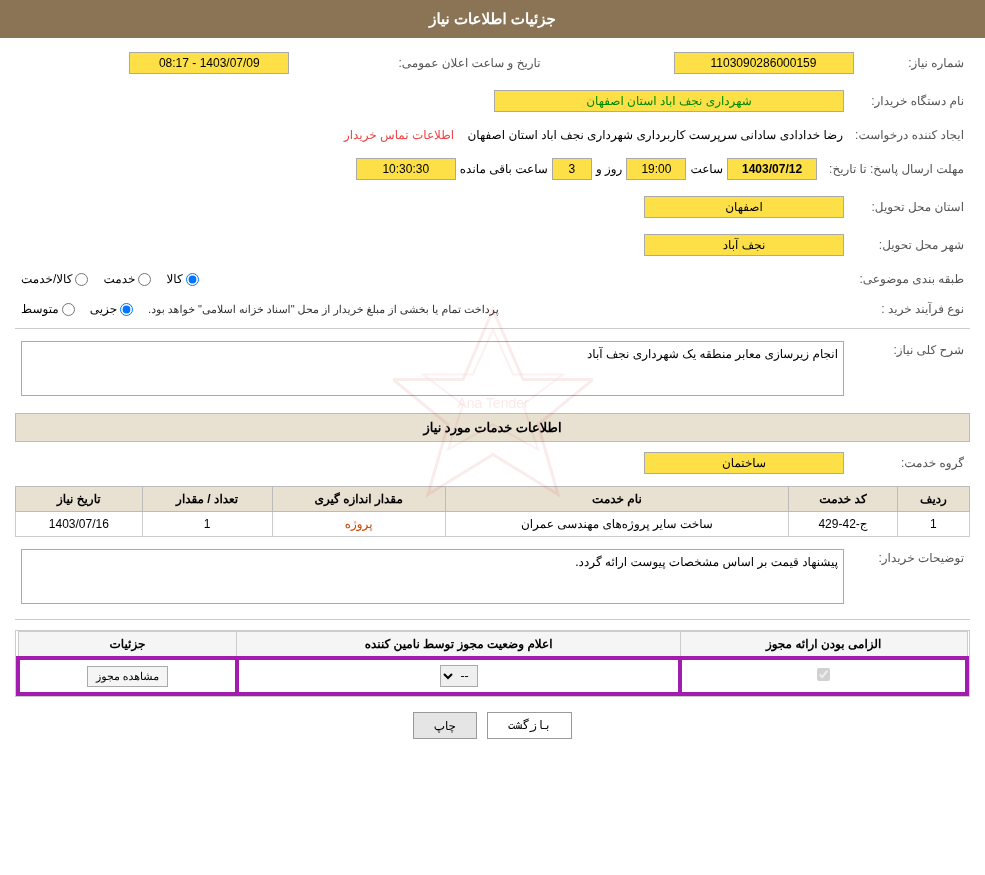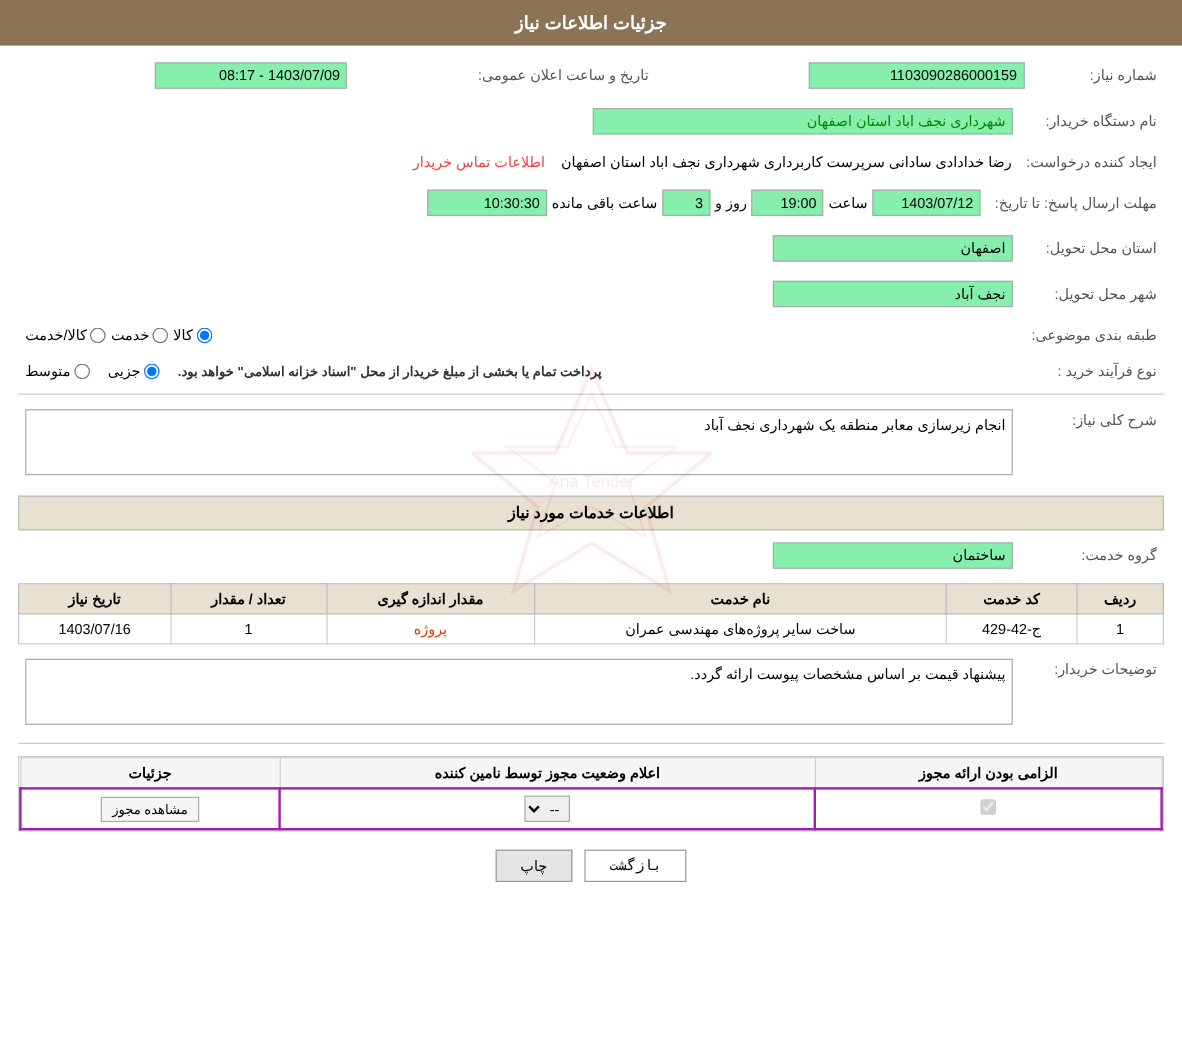--- a/index.html
+++ b/index.html
@@ -38,23 +38,23 @@
     }
     .label-cell {
       text-align: right;
       color: #555;
       white-space: nowrap;
       padding-left: 10px;
     }
     .input-box {
       border: 1px solid #aaa;
       padding: 3px 5px;
-      background: #86efac;
+      background: #fde047;
       min-width: 60px;
-      text-align: right;
+      text-align: center;
       display: inline-block;
     }
     .blue-link {
       color: #ef4444;
       text-decoration: none;
     }
     .divider {
       border: none;
       border-top: 1px solid #ccc;
       margin: 8px 0;
@@ -72,21 +72,21 @@
       z-index: 0;
     }
     .row-flex {
       display: flex;
       align-items: center;
       gap: 4px;
       flex-direction: row-reverse;
     }
     .radio-group {
       display: flex;
-      gap: 4px;
+      gap: 15px;
       align-items: center;
       flex-direction: row-reverse;
     }
     .radio-item {
       display: flex;
       align-items: center;
       gap: 3px;
       flex-direction: row-reverse;
     }
     .section-header {
@@ -136,21 +136,21 @@
       border-collapse: collapse;
     }
     .permissions-table th {
       border: 1px solid #ccc;
       padding: 5px 8px;
       text-align: center;
       background: #f5f5f5;
       font-size: 12px;
     }
     .permissions-table td {
-      border: 2px solid #a21caf;
+      border: 4px solid #a21caf;
       padding: 5px 8px;
       text-align: center;
       font-size: 12px;
       margin-top: 20px;
     }
     .btn {
       padding: 5px 20px;
       border: 1px solid #aaa;
       cursor: pointer;
       font-family: Tahoma, Arial, sans-serif;
@@ -254,21 +254,21 @@
           <tr>
         <td class="label-cell" style="width:120px;">مهلت ارسال پاسخ: تا تاریخ:</td>
         <td>
           <div class="row-flex" style="justify-content: flex-end;">
             <div class="input-box" style="min-width:100px;">10:30:30</div>
             <span>ساعت باقی مانده</span>
             <div class="input-box" style="min-width:40px;">3</div>
             <span>روز و</span>
             <div class="input-box" style="min-width:60px;">19:00</div>
             <span>ساعت</span>
-            <div class="input-box" style="min-width:90px;">1403/07/12</div>
+            <div class="input-box" style="min-width:90px;font-weight:bold;">1403/07/12</div>
           </div>
         </td>
       </tr>
     </tbody>
       </table>
 
     <table class="info-table">
       <tbody>
           <tr>
         <td class="label-cell" style="width:120px;">استان محل تحویل:</td>
@@ -321,21 +321,21 @@
         <td>
           <div style="display:flex; align-items:flex-end; gap:15px; flex-direction:row-reverse;">
             <div class="radio-item">
               <span>متوسط</span>
               <input type="radio" name="purchase" style="">
             </div>
             <div class="radio-item">
               <span>جزیی</span>
               <input type="radio" name="purchase" checked="" style="">
             </div>
-            <span style="color:#333; font-size:11px;font-weight:bold;">پرداخت تمام یا بخشی از مبلغ خریدار از محل "اسناد خزانه اسلامی" خواهد بود.</span>
+            <span style="color:#333; font-size:11px;">پرداخت تمام یا بخشی از مبلغ خریدار از محل "اسناد خزانه اسلامی" خواهد بود.</span>
           </div>
         </td>
       </tr>
     </tbody>
       </table>
 
     <hr class="divider">
 
     <table class="info-table">
       <tbody>

